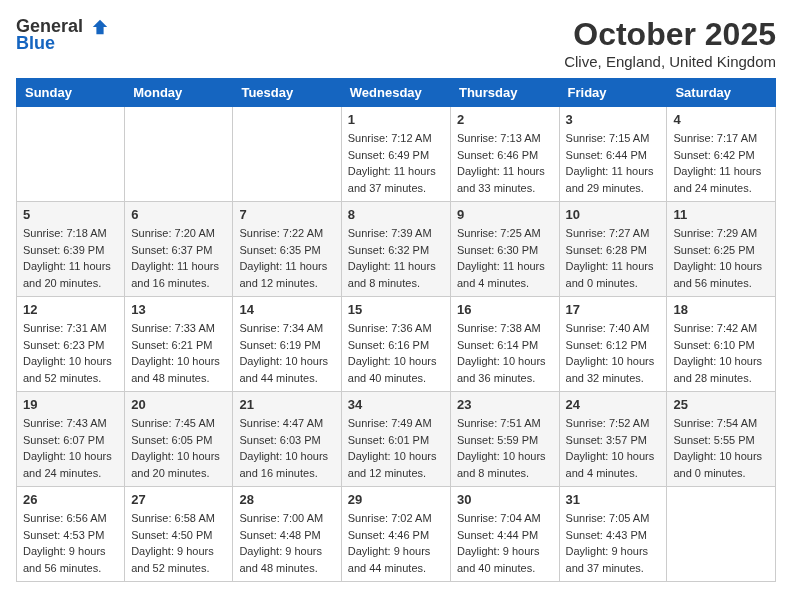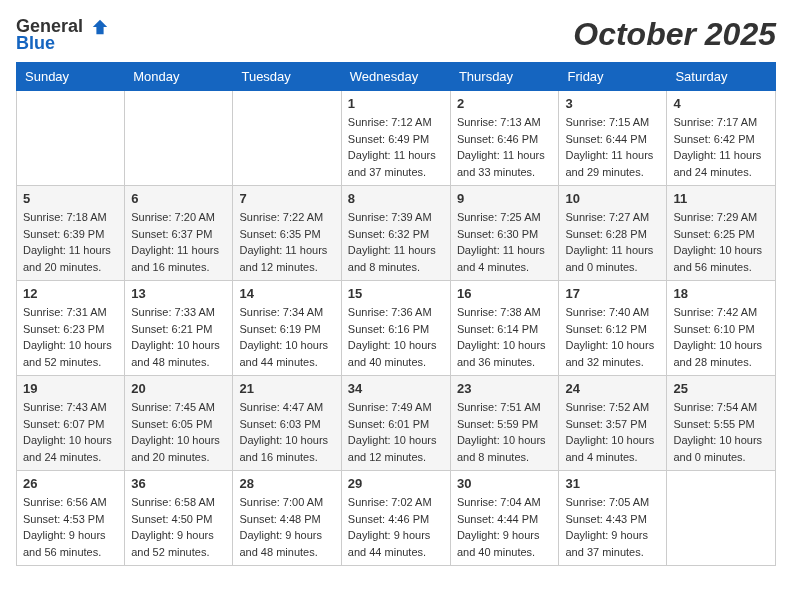--- a/index.html
+++ b/index.html
@@ -41,36 +41,35 @@
       height: 18px;
       margin-left: 2px;
     }
     .title-block {
       text-align: right;
     }
     .month-title {
       font-size: 32px;
       font-weight: bold;
       color: #333;
-      font-style: italic;
     }
     .location {
       font-size: 15px;
       color: #333;
     }
     .calendar {
       width: 100%;
       border-collapse: collapse;
       border: 1px solid #ccc;
     }
     .calendar th {
       background-color: #1565c0;
       color: #fff;
       font-size: 13px;
-      font-weight: normal;
+      font-weight: bold;
       text-align: left;
       padding: 6px 8px;
       border: 1px solid #1565c0;
     }
     .calendar td {
       vertical-align: top;
       padding: 5px 6px;
       border: 1px solid #ccc;
       font-size: 11px;
       color: #333;
@@ -104,20 +103,21 @@
     <div class="logo-text">
       <span class="logo-general">General</span>
       <svg class="logo-icon" viewBox="0 0 20 20">
         <polygon points="10,2 18,10 14,10 14,18 6,18 6,10 2,10" fill="#1565c0"></polygon>
       </svg>
     </div>
     <span class="logo-blue" style="margin-top:-4px;">Blue</span>
   </div>
   <div class="title-block">
     <div class="month-title">October 2025</div>
+    <div class="location">Clive, England, United Kingdom</div>
   </div>
 </div>
 
 <table class="calendar">
   <thead>
     <tr>
     <th>Sunday</th>
         <th>Monday</th>
         <th>Tuesday</th>
         <th>Wednesday</th>
@@ -341,21 +341,21 @@
       <tr>
         <td>
         <span class="day-number">26</span>
         <div class="day-info">
           <span>Sunrise: 6:56 AM</span><br>
           <span>Sunset: 4:53 PM</span><br>
           <span>Daylight: 9 hours and 56 minutes.</span>
         </div>
       </td>
         <td>
-        <span class="day-number">36</span>
+        <span class="day-number">27</span>
         <div class="day-info">
           <span>Sunrise: 6:58 AM</span><br>
           <span>Sunset: 4:50 PM</span><br>
           <span>Daylight: 9 hours and 52 minutes.</span>
         </div>
       </td>
         <td>
         <span class="day-number">28</span>
         <div class="day-info">
           <span>Sunrise: 7:00 AM</span><br>

